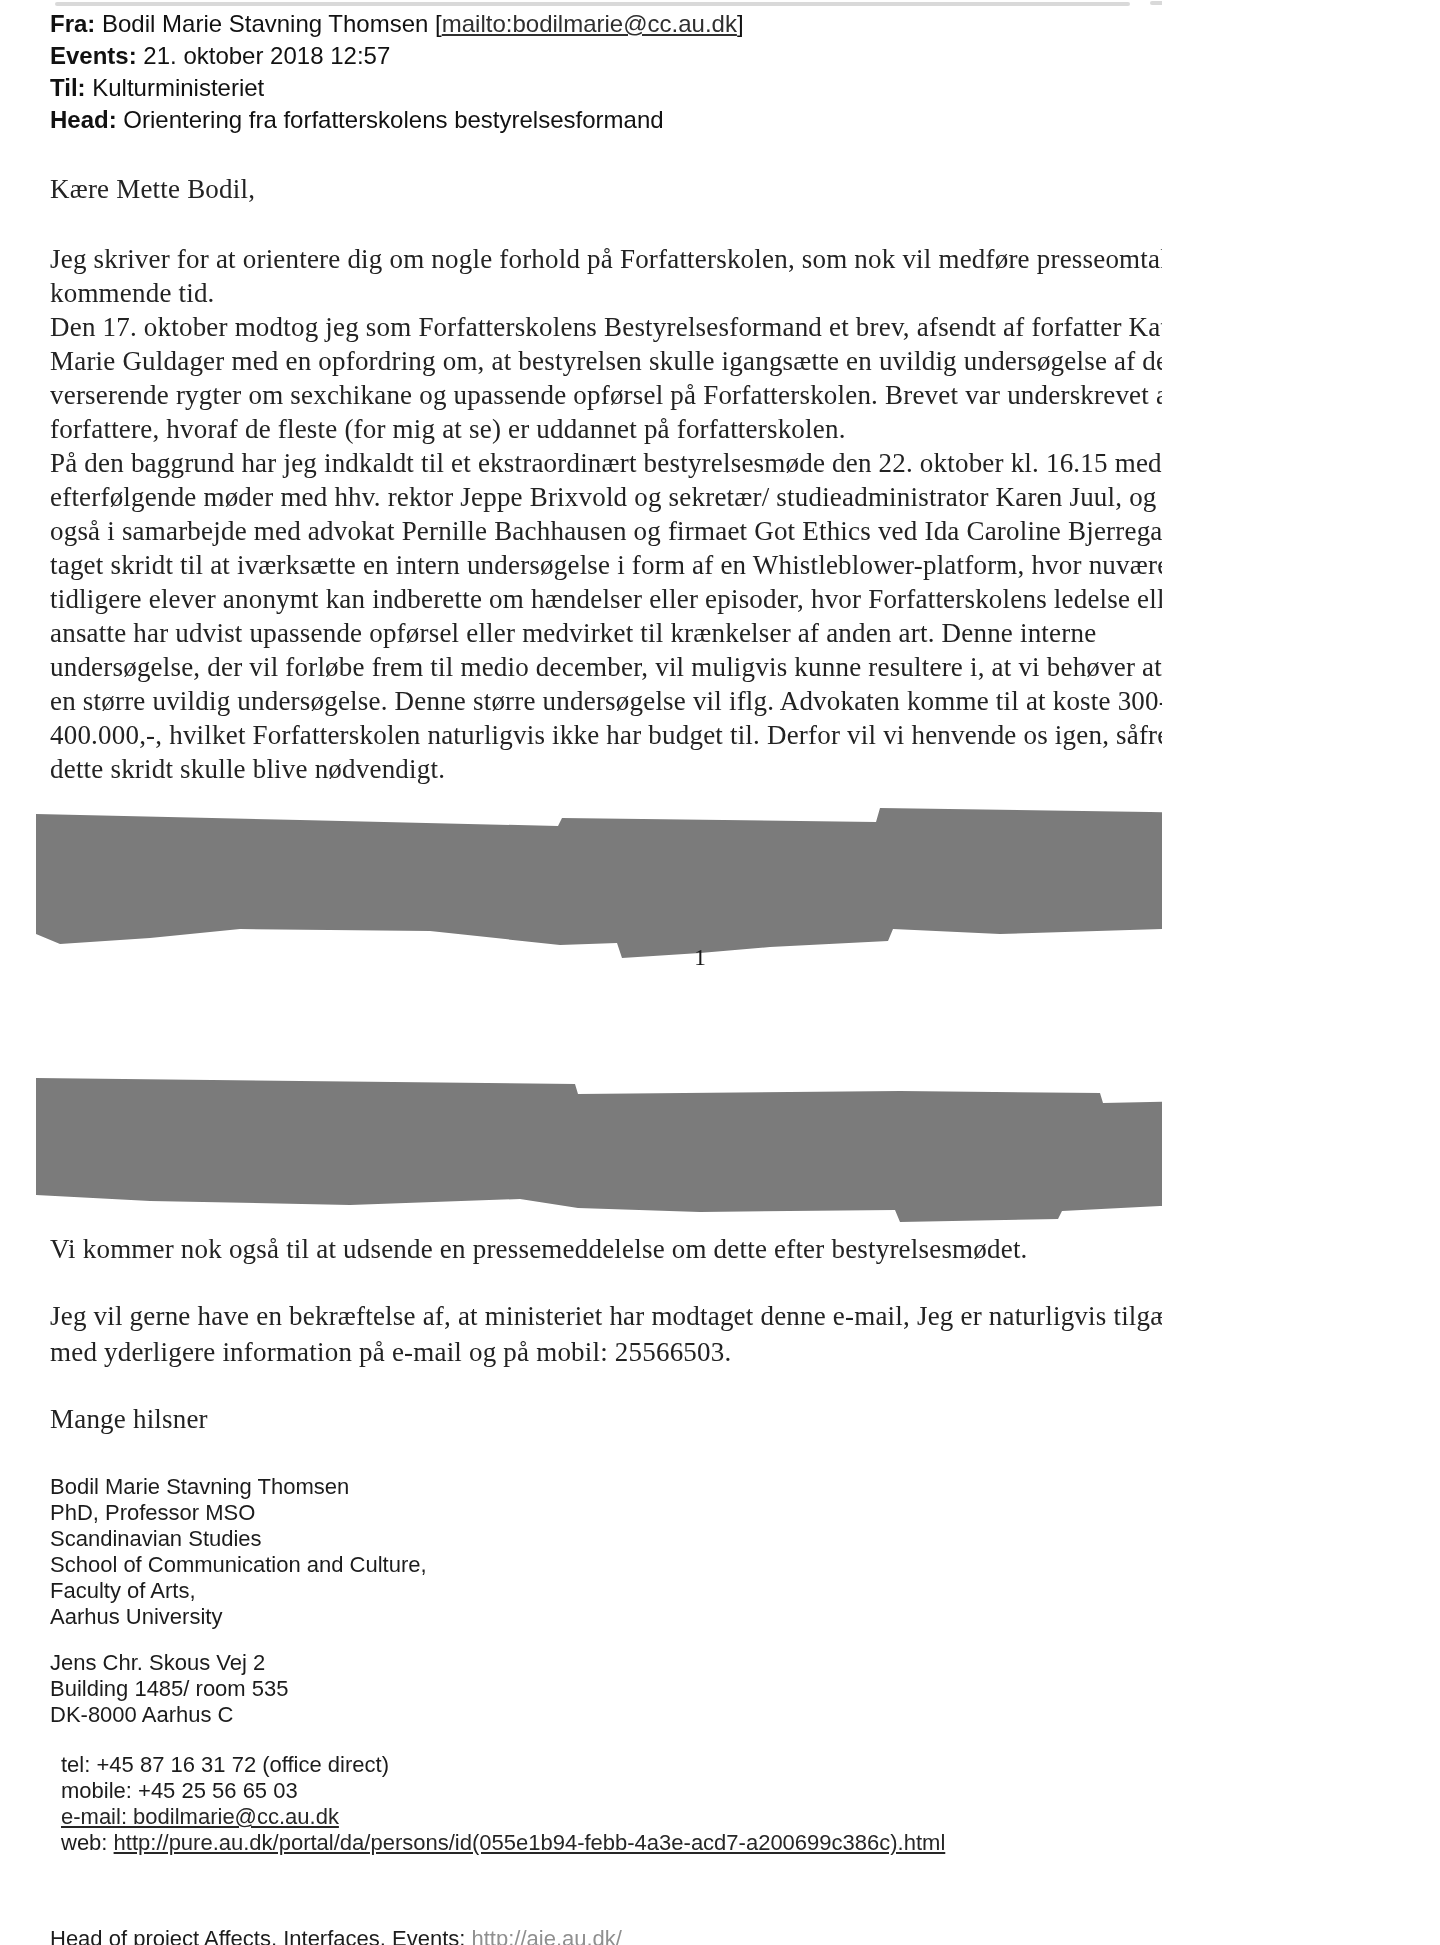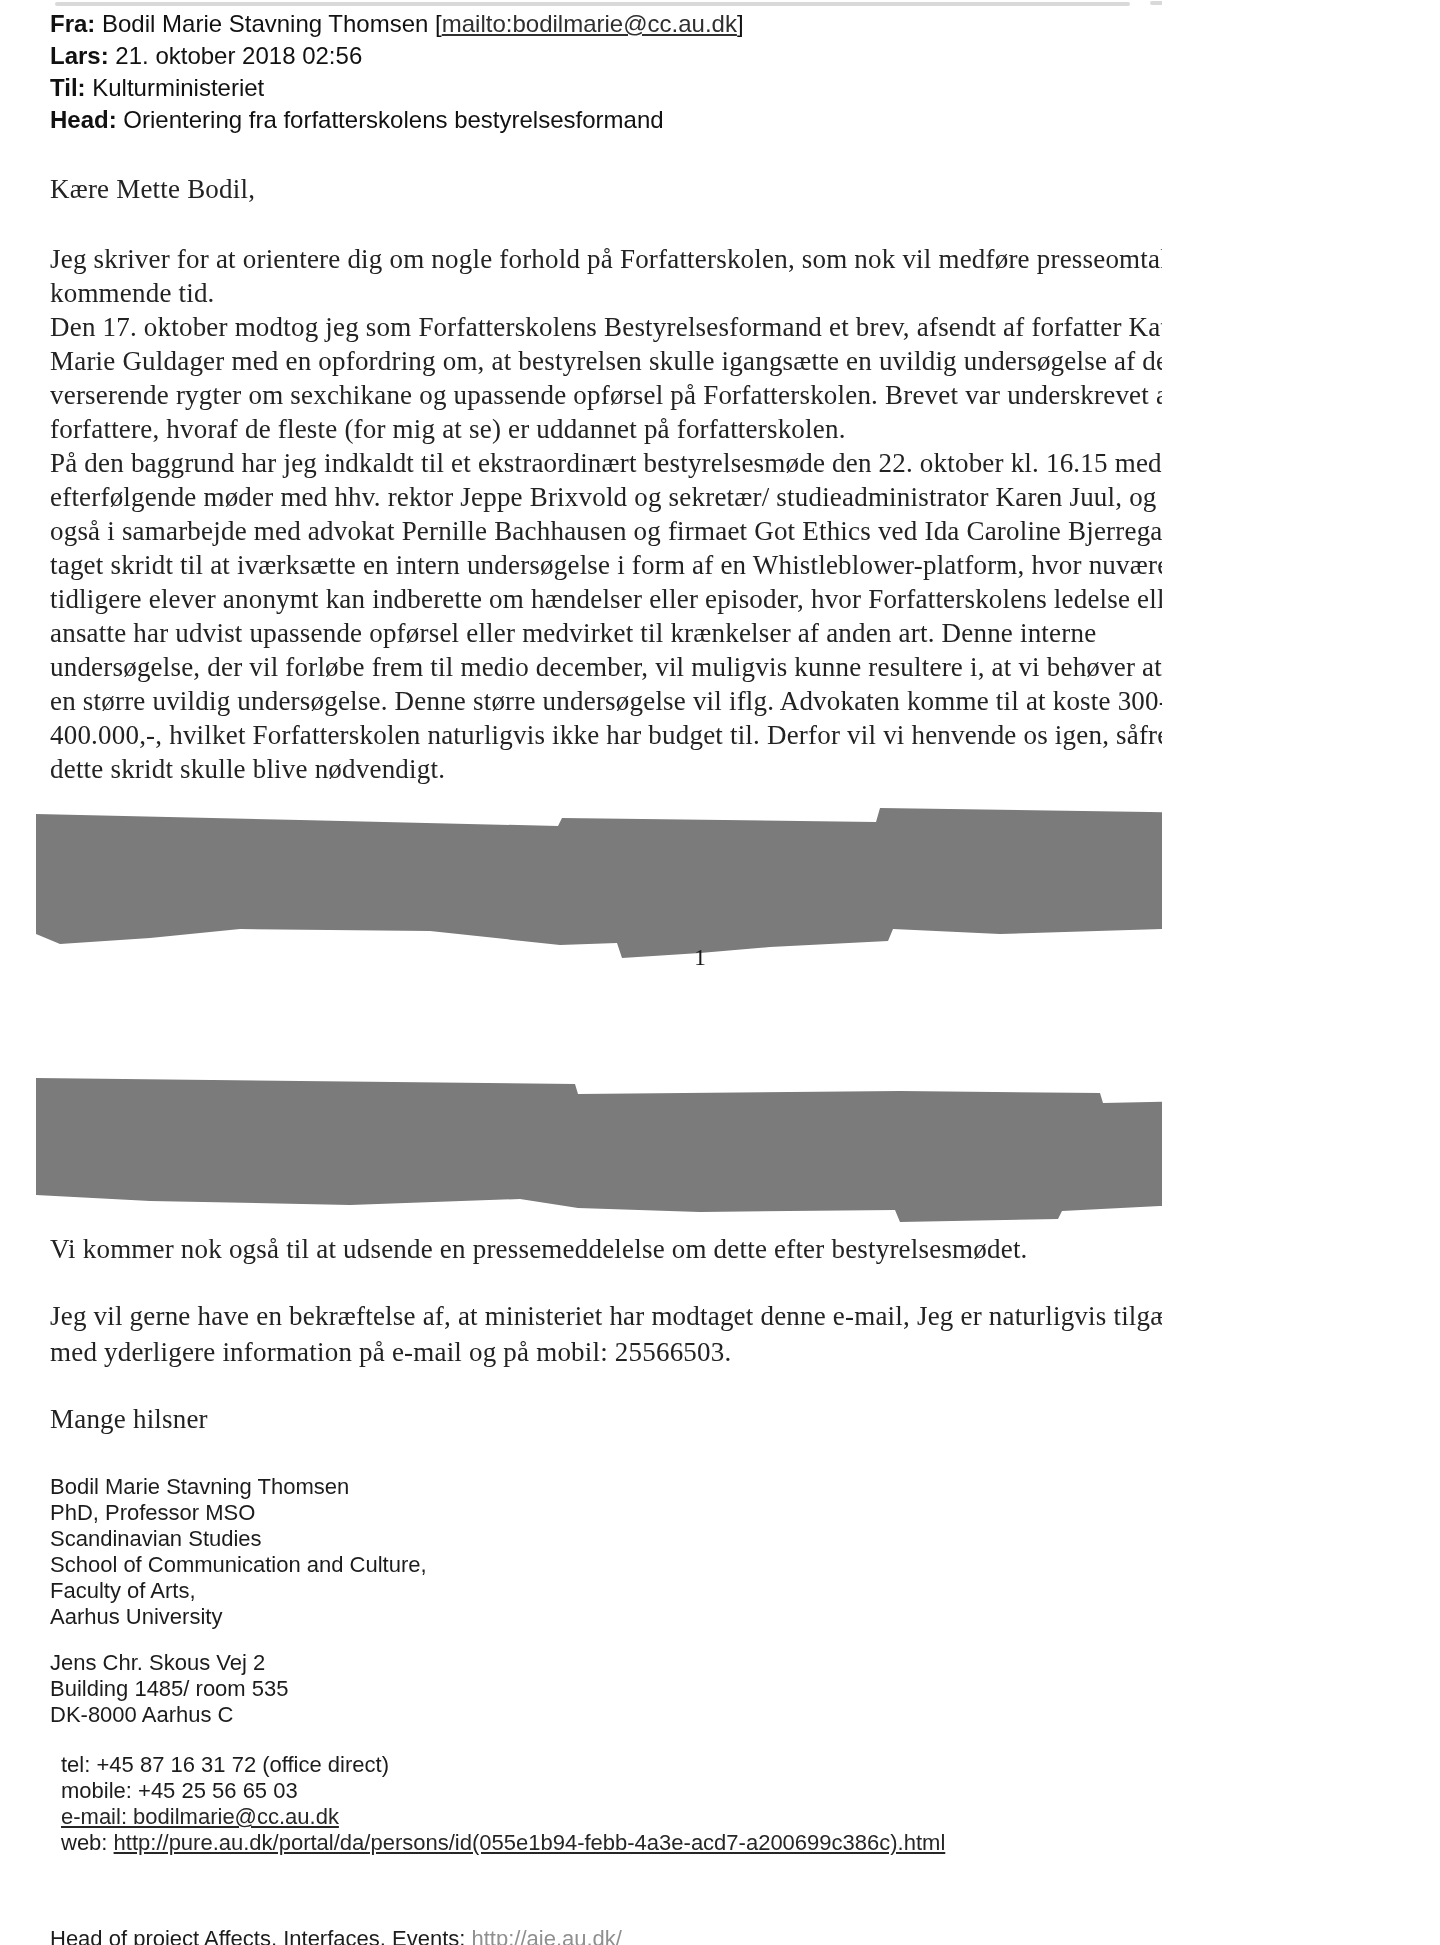--- a/index.html
+++ b/index.html
@@ -43,21 +43,21 @@
   .gray-link{color:#8f8f8f;cursor:pointer;}
 </style>
 </head>
 <body>
 
 <div class="page">
 
   <div class="scan-line scan-a"></div>
   <div class="scan-line scan-b"></div>
 
-  <div class="hdr"><div><b>Fra:</b><span> Bodil Marie Stavning Thomsen </span><span>[</span><span class="lnk">mailto:bodilmarie@cc.au.dk</span><span>]</span></div><div><b>Lars:</b><span> 21. oktober 2018 02:56</span></div><div><b>Til:</b><span> Kulturministeriet</span></div><div><b>Head:</b><span> Orientering fra forfatterskolens bestyrelsesformand</span></div></div>
+  <div class="hdr"><div><b>Fra:</b><span> Bodil Marie Stavning Thomsen </span><span>[</span><span class="lnk">mailto:bodilmarie@cc.au.dk</span><span>]</span></div><div><b>Events:</b><span> 21. oktober 2018 12:57</span></div><div><b>Til:</b><span> Kulturministeriet</span></div><div><b>Head:</b><span> Orientering fra forfatterskolens bestyrelsesformand</span></div></div>
 
   <div class="serif greeting">Kære Mette Bodil,</div>
 
   <div class="serif body-main">Jeg skriver for at orientere dig om nogle forhold på Forfatterskolen, som nok vil medføre presseomtale i den
 kommende tid.
 Den 17. oktober modtog jeg som Forfatterskolens Bestyrelsesformand et brev, afsendt af forfatter Katrine
 Marie Guldager med en opfordring om, at bestyrelsen skulle igangsætte en uvildig undersøgelse af de
 verserende rygter om sexchikane og upassende opførsel på Forfatterskolen. Brevet var underskrevet af 55
 forfattere, hvoraf de fleste (for mig at se) er uddannet på forfatterskolen.
 På den baggrund har jeg indkaldt til et ekstraordinært bestyrelsesmøde den 22. oktober kl. 16.15 med

